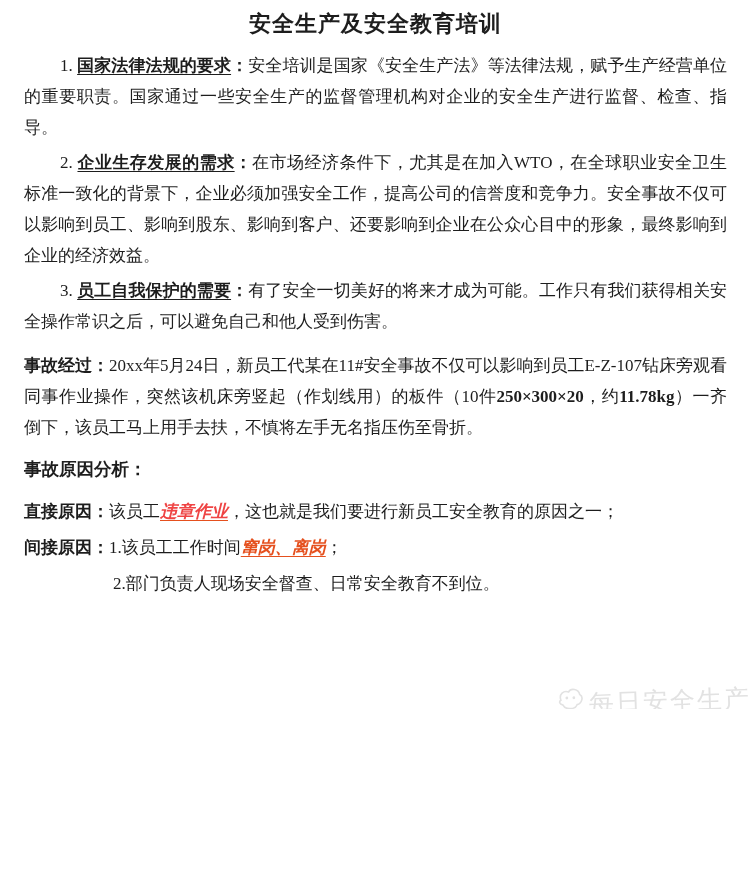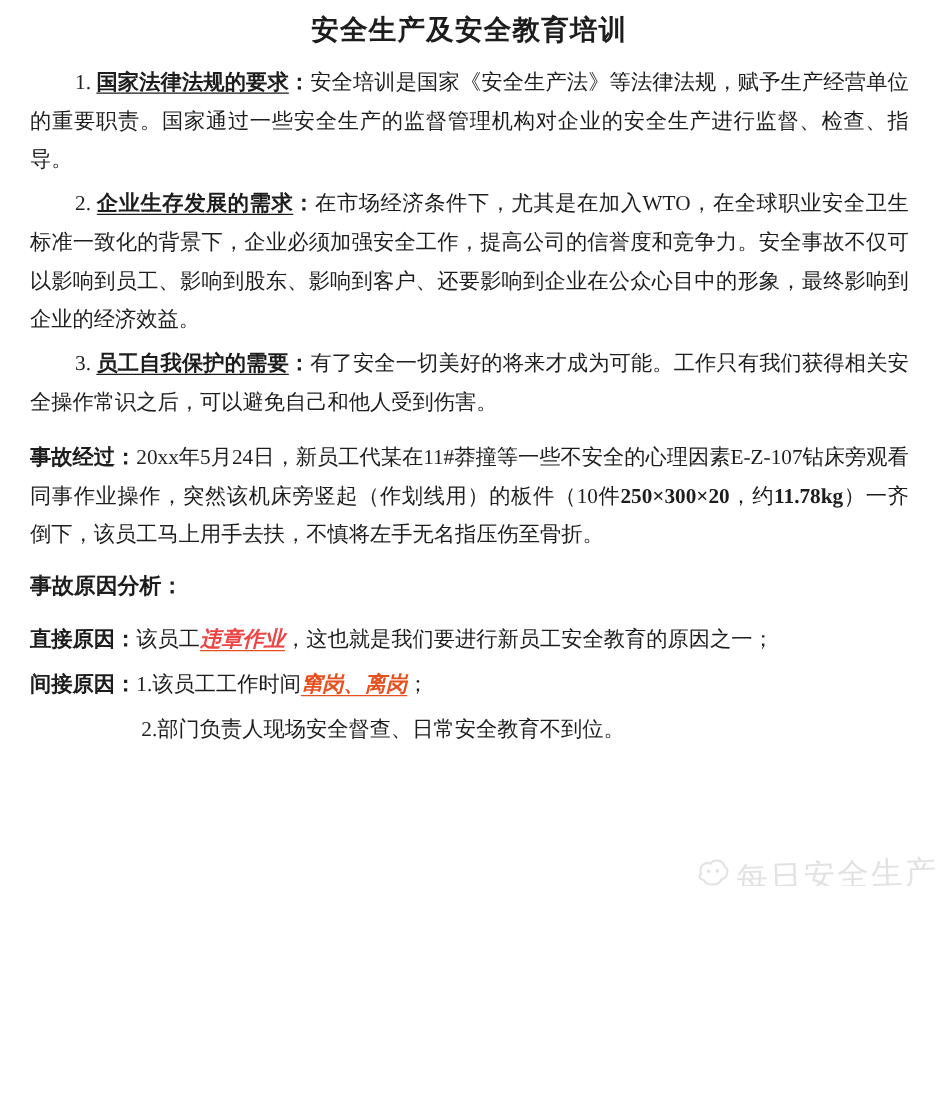--- a/index.html
+++ b/index.html
@@ -113,21 +113,21 @@
 
     <p class="para first"><span class="num">1. </span><span class="term">国家法律法规的要求</span><span class="bold-serif">：</span><span>安全培训是国家《安全生产法》等法律法规，赋予生产经营单位的重要职责。国家通过一些安全生产的监督管理机构对企业的安全生产进行监督、检查、指导。</span></p>
 
     <p class="para"><span class="num">2. </span><span class="term">企业生存发展的需求</span><span class="bold-serif">：</span><span>在市场经济条件下，尤其是在加入WTO，在全球职业安全卫生标准一致化的背景下，企业必须加强安全工作，提高公司的信誉度和竞争力。安全事故不仅可以影响到员工、影响到股东、影响到客户、还要影响到企业在公众心目中的形象，最终影响到企业的经济效益。</span></p>
 
     <p class="para"><span class="num">3. </span><span class="term">员工自我保护的需要</span><span class="bold-serif">：</span><span>有了安全一切美好的将来才成为可能。工作只有我们获得相关安全操作常识之后，可以避免自己和他人受到伤害。</span></p>
 
 
 
 
-    <p class="labeled spaced"><span class="label">事故经过：</span><span>20xx年5月24日，新员工代某在11#莽撞等一些不安全的心理因素</span><span>E-Z-107</span><span>钻床旁观看同事作业操作，突然该机床旁竖起（作划线用）的板件（10件</span><span class="bold-serif">250×300×20</span><span>，约</span><span class="bold-serif">11.78kg</span><span>）一齐倒下，该员工马上用手去扶，不慎将左手无名指压伤至骨折。</span></p>
+    <p class="labeled spaced"><span class="label">事故经过：</span><span>20xx年5月24日，新员工代某在11#安全事故不仅可以影响到员工</span><span>E-Z-107</span><span>钻床旁观看同事作业操作，突然该机床旁竖起（作划线用）的板件（10件</span><span class="bold-serif">250×300×20</span><span>，约</span><span class="bold-serif">11.78kg</span><span>）一齐倒下，该员工马上用手去扶，不慎将左手无名指压伤至骨折。</span></p>
 
     <div class="h-minor">事故原因分析：</div>
 
     <p class="labeled spaced"><span class="label">直接原因：</span><span>该员工</span><span class="red-phrase accent" style="color: #ef4444; text-decoration-color: rgb(229, 80, 30);">违章作业</span><span>，这也就是我们要进行新员工安全教育的原因之一；</span></p>
 
     <p class="labeled"><span class="label">间接原因：</span><span>1.该员工工作时间</span><span class="red-phrase accent" style="color: rgb(229, 80, 30); text-decoration-color: rgb(229, 80, 30);">窜岗、离岗</span><span>；</span></p>
 
     <p class="labeled indent-item">2.部门负责人现场安全督查、日常安全教育不到位。</p>
 
   </div>

